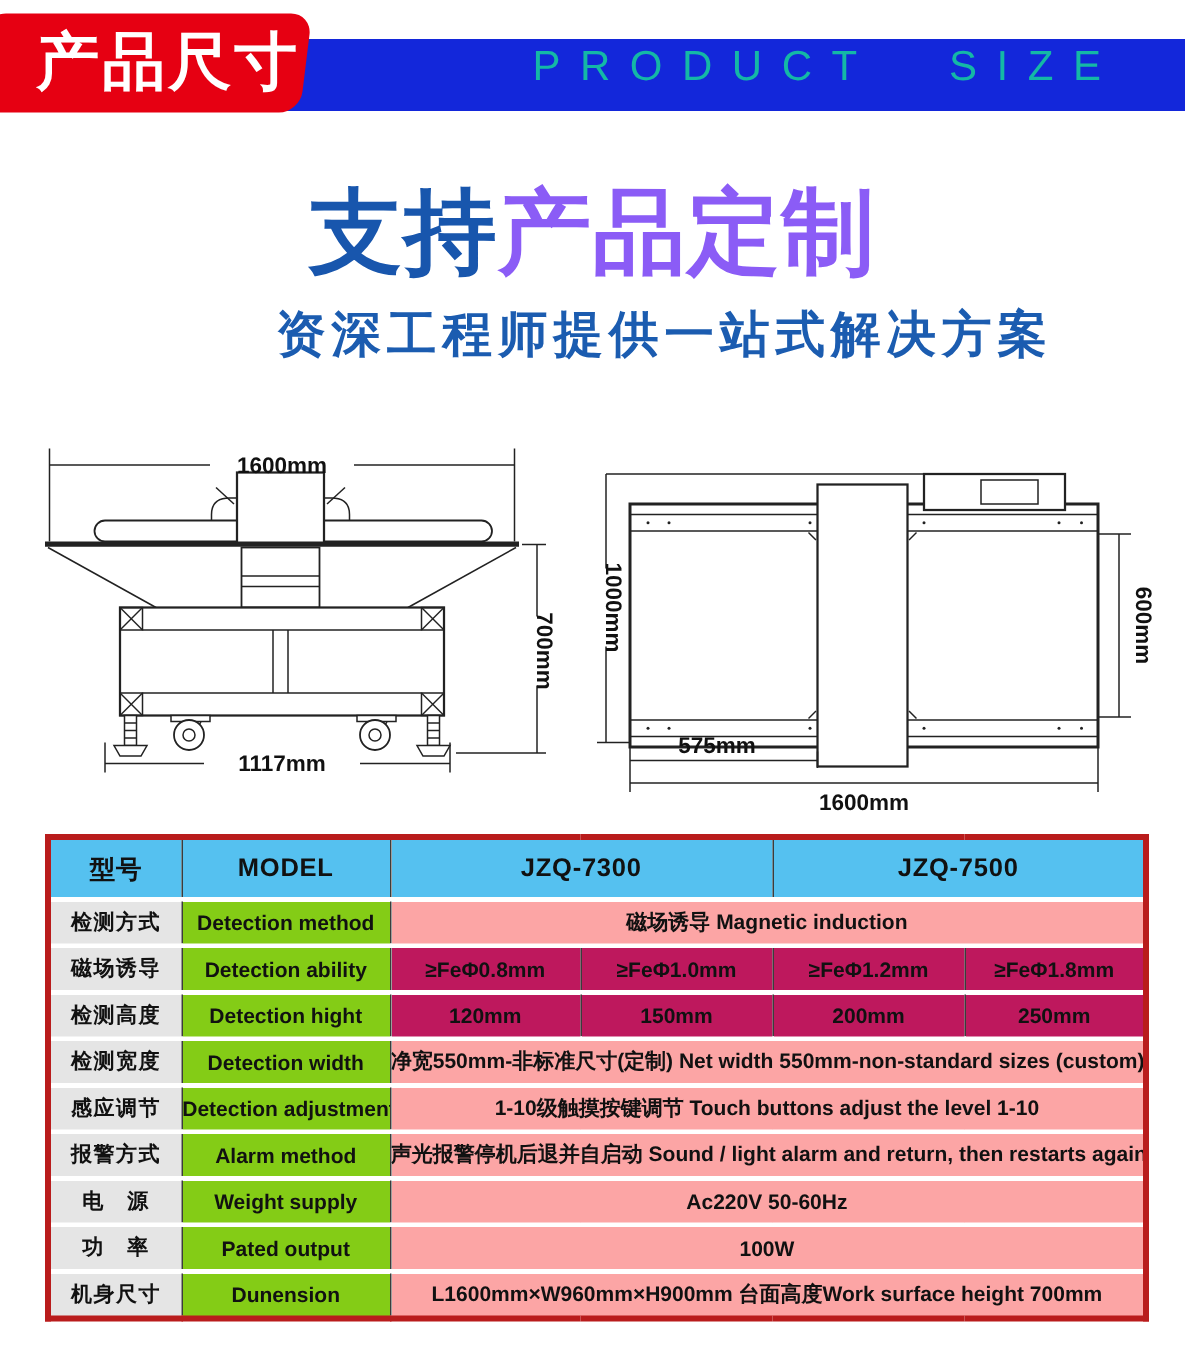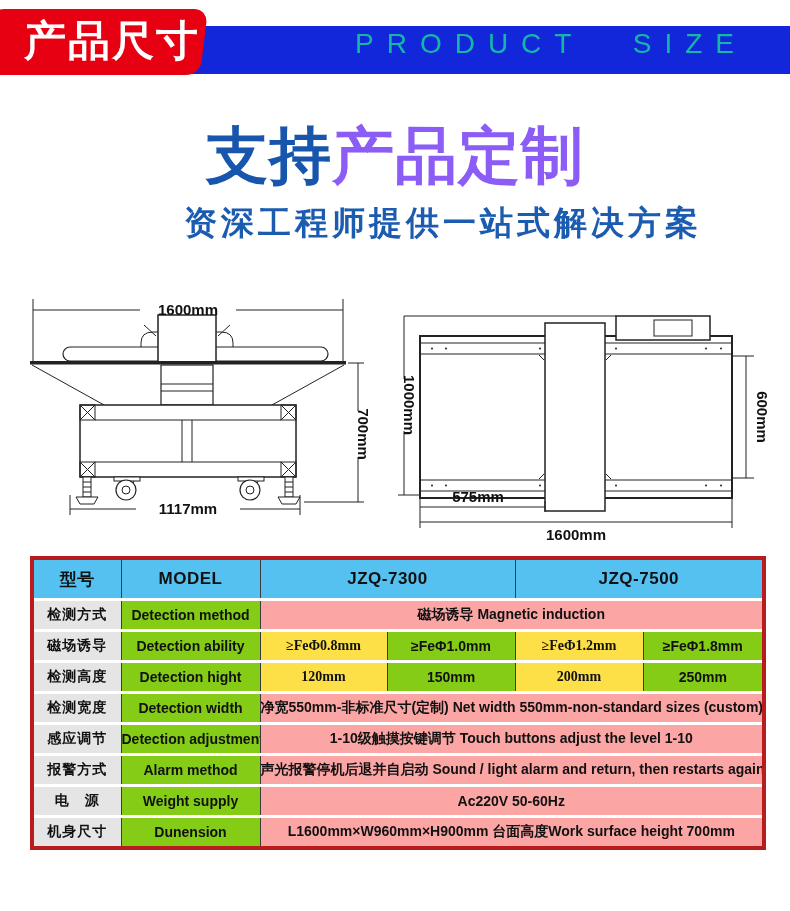--- a/index.html
+++ b/index.html
@@ -55,22 +55,22 @@
     height:28px;padding:0;margin:0;text-align:center;vertical-align:middle;
     font-weight:700;font-size:14px;color:#111;
     border-left:1px solid #3c3c3c;overflow:hidden;white-space:nowrap;
   }
   table.spec th:first-child,table.spec td:first-child{border-left:none;}
   table.spec tr + tr th,table.spec tr + tr td{border-top:3px solid #ffffff;}
   tr.hdr th{background:#55c1f0;height:38px;font-size:17px;letter-spacing:0.5px;}
   th.model-a{text-align:left;padding-left:12px;}
   td.cn{background:#e5e5e5;font-size:15.5px;letter-spacing:1px;}
   td.en{background:#84cc16;font-size:13.5px;}
-  td.v0,td.v2{background:#fde047;font-family:Liberation Serif, serif;}
-  td.v1,td.v3{background:#84cc16;}
+  td.v0,td.v2{background:#be185d;}
+  td.v1,td.v3{background:#be185d;}
   td.vspan{text-align:left;padding-left:12px;white-space:pre;font-size:13.5px;background:#fca5a5;}
 </style>
 </head>
 <body>
 
 <div class="banner-bar">PRODUCT SIZE</div>
 <div class="badge">
   <span class="badge-text">产品尺寸</span>
 </div>
 
@@ -262,19 +262,24 @@
           <td class="cn">报警方式</td>
           <td class="en">Alarm method</td>
           <td class="vspan" colspan="4">声光报警停机后退并自启动   Sound / light alarm and return, then restarts again</td>
         </tr>
         <tr>
           <td class="cn">电　源</td>
           <td class="en">Weight supply</td>
           <td class="vspan" colspan="4">Ac220V  50-60Hz</td>
         </tr>
         <tr>
+          <td class="cn">功　率</td>
+          <td class="en">Pated output</td>
+          <td class="vspan" colspan="4">100W</td>
+        </tr>
+        <tr>
           <td class="cn">机身尺寸</td>
           <td class="en">Dunension</td>
           <td class="vspan" colspan="4">L1600mm×W960mm×H900mm  台面高度Work surface height 700mm</td>
         </tr>
       </tbody>
   </table>
 </div>
 
 </body></html>

